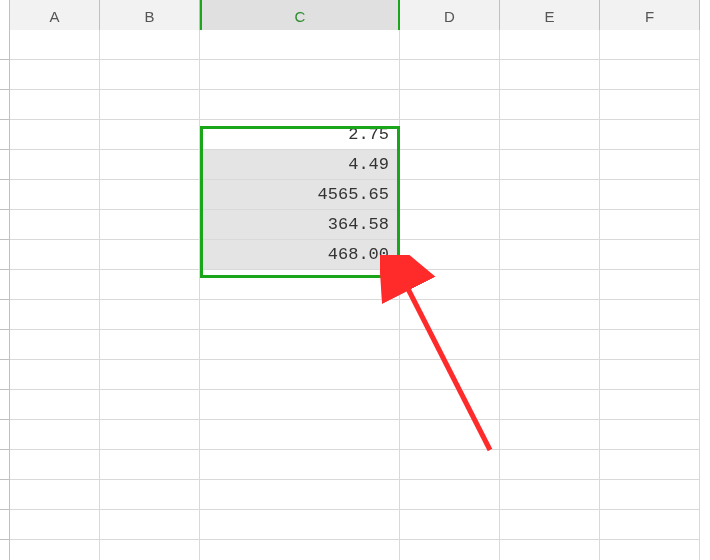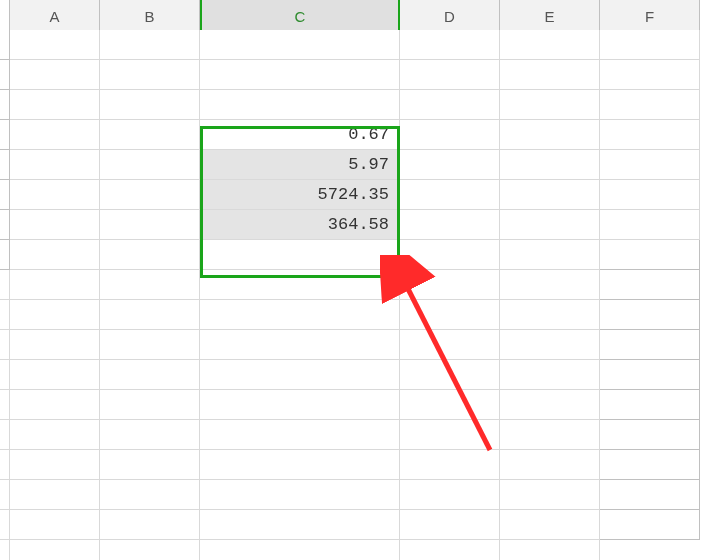--- a/index.html
+++ b/index.html
@@ -113,48 +113,49 @@
     <div class="cell corner"></div>
     <div class="cell"></div>
     <div class="cell"></div>
     <div class="cell"></div>
     <div class="cell"></div>
     <div class="cell"></div>
     <div class="cell"></div>
     <div class="cell corner"></div>
     <div class="cell"></div>
     <div class="cell"></div>
-    <div class="cell data">0.67</div>
-    <div class="cell"></div>
-    <div class="cell"></div>
-    <div class="cell"></div>
-    <div class="cell corner"></div>
-    <div class="cell"></div>
-    <div class="cell"></div>
-    <div class="cell data shaded">5.97</div>
-    <div class="cell"></div>
-    <div class="cell"></div>
-    <div class="cell"></div>
-    <div class="cell corner"></div>
-    <div class="cell"></div>
-    <div class="cell"></div>
-    <div class="cell data shaded">5724.35</div>
+    <div class="cell data">2.75</div>
+    <div class="cell"></div>
+    <div class="cell"></div>
+    <div class="cell"></div>
+    <div class="cell corner"></div>
+    <div class="cell"></div>
+    <div class="cell"></div>
+    <div class="cell data shaded">4.49</div>
+    <div class="cell"></div>
+    <div class="cell"></div>
+    <div class="cell"></div>
+    <div class="cell corner"></div>
+    <div class="cell"></div>
+    <div class="cell"></div>
+    <div class="cell data shaded">4565.65</div>
     <div class="cell"></div>
     <div class="cell"></div>
     <div class="cell"></div>
     <div class="cell corner"></div>
     <div class="cell"></div>
     <div class="cell"></div>
     <div class="cell data shaded">364.58</div>
     <div class="cell"></div>
     <div class="cell"></div>
     <div class="cell"></div>
     <div class="cell corner"></div>
     <div class="cell"></div>
     <div class="cell"></div>
+    <div class="cell data shaded">468.00</div>
     <div class="cell"></div>
     <div class="cell"></div>
     <div class="cell"></div>
     <div class="cell corner"></div>
     <div class="cell"></div>
     <div class="cell"></div>
     <div class="cell"></div>
     <div class="cell"></div>
     <div class="cell"></div>
     <div class="cell"></div>

